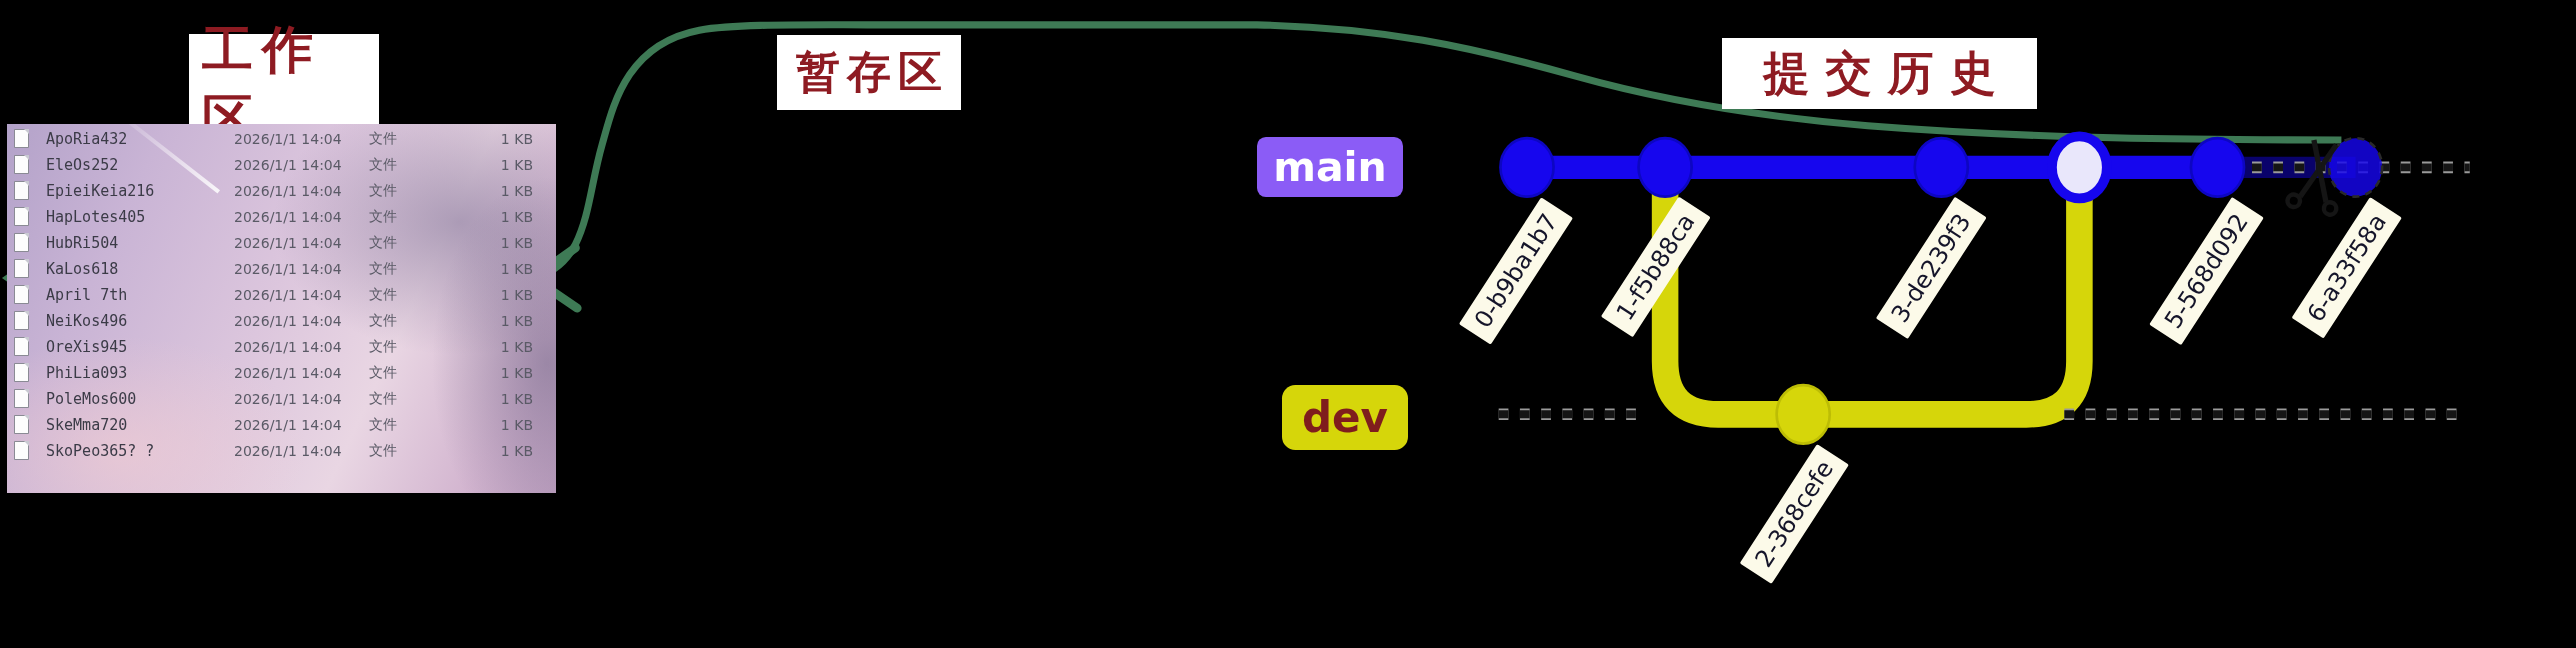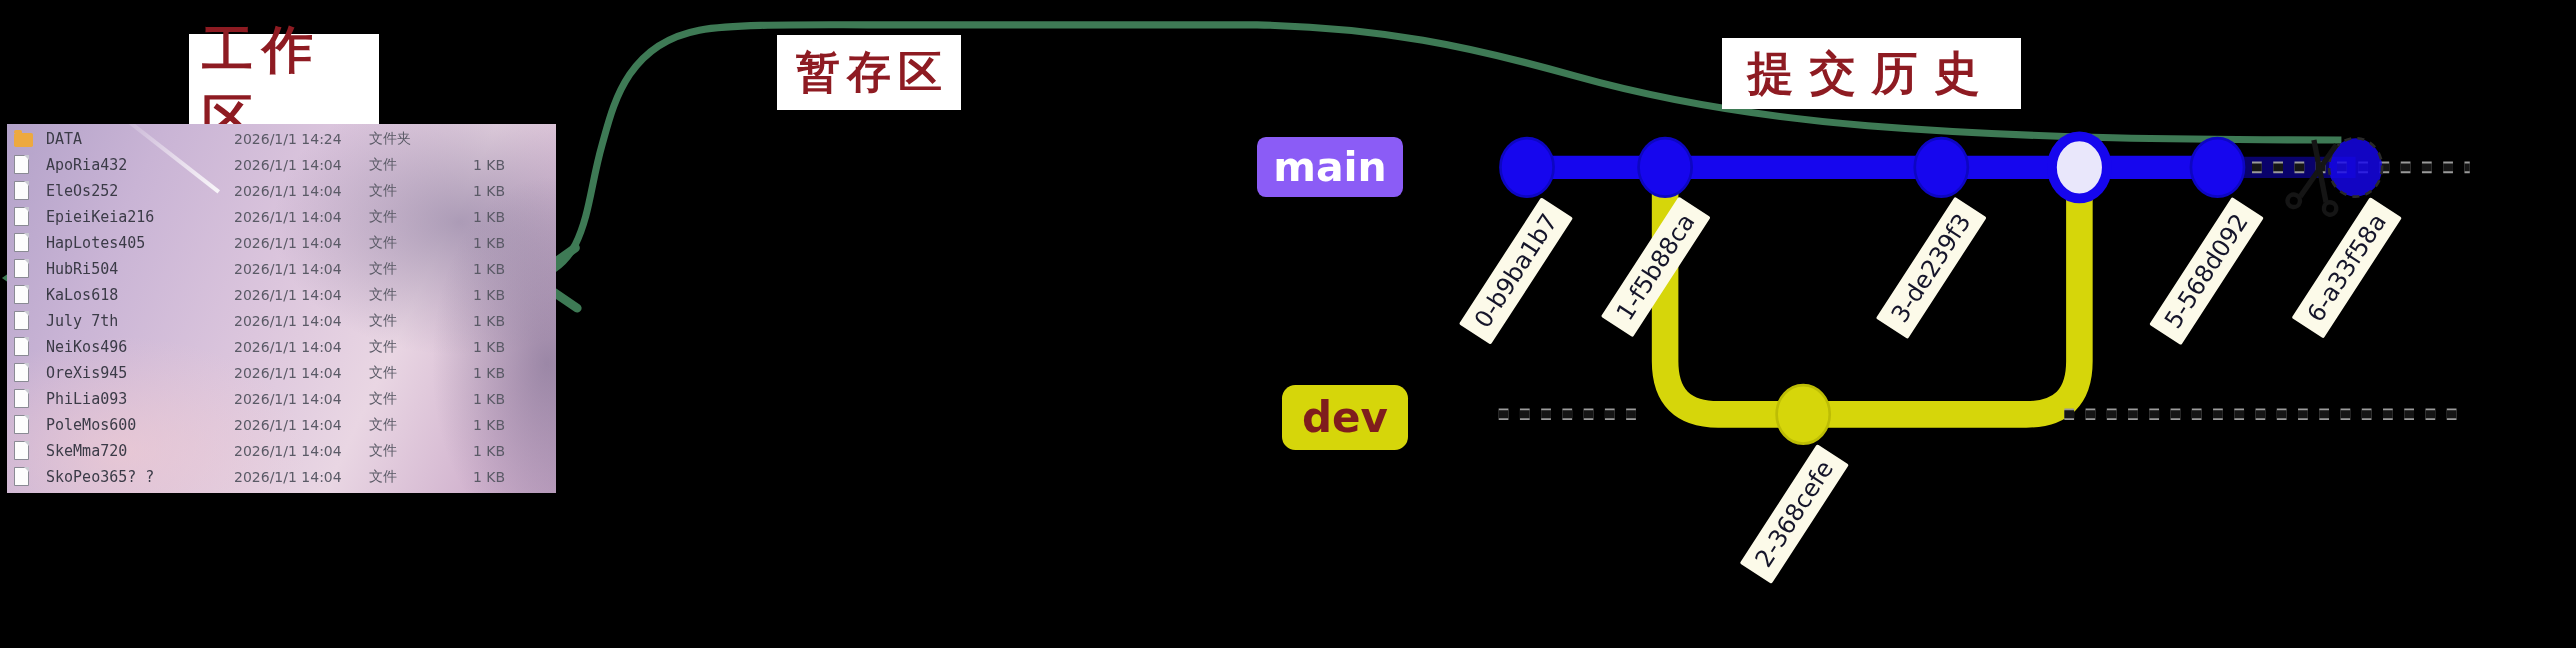--- a/index.html
+++ b/index.html
@@ -5,21 +5,21 @@
   html,body{margin:0;padding:0;background:#000;}
   #canvas{position:relative;width:2576px;height:649px;background:#000;overflow:hidden;
           font-family:"DejaVu Sans",sans-serif;}
   svg{position:absolute;left:0;top:0;}
 
   
   .titlebox{position:absolute;background:#ffffff;display:flex;align-items:center;justify-content:center;
             font-family:"DejaVu Serif",serif;font-weight:bold;color:#8e1b22;}
   #t-work{left:189px;top:34px;width:177px;height:101px;font-size:51px;letter-spacing:8.9px;padding-left:13px;}
   #t-stage{left:777px;top:35px;width:177px;height:75px;font-size:44px;letter-spacing:7px;padding-left:7px;text-align:right;}
-  #t-hist{left:1722px;top:38px;width:299px;height:71px;font-size:46px;letter-spacing:16px;}
+  #t-hist{left:1722px;top:38px;width:299px;height:71px;font-size:46px;letter-spacing:16px;padding-left:16px;}
 
   
   .badge{position:absolute;display:flex;align-items:center;justify-content:center;font-weight:bold;}
   #b-main{left:1257px;top:137px;width:146px;height:60px;background:#8b5cf6;border-radius:8.9px;
           color:#fff;font-size:41px;}
   #b-dev{left:1282px;top:385px;width:126px;height:65px;background:#d6d60a;border-radius:13.3px;
          color:#7f1d1d;font-size:42px;}
 
   
   .hash{position:absolute;height:34px;line-height:34px;padding:1.8px 10.6px;background:#fcfae9;
@@ -36,21 +36,21 @@
   #panel .glow3{position:absolute;left:425px;top:53px;width:230px;height:372px;border-radius:50%;
         background:radial-gradient(closest-side,rgba(104,94,128,.5),rgba(104,94,128,0));}
   #panel .star{position:absolute;left:93px;top:25px;width:133px;height:3.5px;
         background:linear-gradient(90deg,rgba(255,255,255,0),rgba(255,255,255,.85));
         transform:rotate(38deg);}
   #filelist{position:absolute;left:0;top:1.8px;width:100%;}
   .frow{display:grid;grid-template-columns:32px 188px 135px 104px 1fr;align-items:center;
         height:26px;padding-left:7px;padding-right:23px;cursor:default;}
   .fname{font-family:"DejaVu Sans Mono",monospace;font-size:15px;color:#3b3b47;white-space:nowrap;}
   .fdate,.ftype,.fsize{font-size:14px;color:#5a5a66;white-space:nowrap;}
-  .fsize{text-align:left;}
+  .fsize{text-align:right;}
   .fico{width:17.7px;height:14px;position:relative;display:inline-block;}
   .fico.file{width:13.3px;height:17px;background:#fdfdfd;border:0.9px solid #8a8a94;border-radius:0.9px;}
   .fico.file:after{content:"";position:absolute;right:-0.9px;top:-0.9px;border-style:solid;
         border-width:0 5.3px 5.3px 0;border-color:transparent #c9c9d2 transparent transparent;}
   .fico.folder{width:18.6px;height:13.3px;background:#eda93f;border-radius:1.8px;margin-top:2.7px;}
   .fico.folder:before{content:"";position:absolute;left:0;top:-3.5px;width:8px;height:3.5px;
         background:#eda93f;border-radius:1.8px 1.8px 0 0;}
 </style>
 </head>
 <body>
@@ -116,27 +116,20 @@
   <div class="hash" style="right:206px;top:197px;">6-a33f58a</div>
 
   <div id="panel">
     <div class="glow1"></div>
     <div class="glow2"></div>
     <div class="glow3"></div>
     <div class="star"></div>
     <div id="filelist">
 
       <div class="frow">
-        <span class="fico folder"></span>
-        <span class="fname">DATA</span>
-        <span class="fdate">2026/1/1 14:24</span>
-        <span class="ftype">文件夹</span>
-        <span class="fsize"></span>
-      </div>
-      <div class="frow">
         <span class="fico file"></span>
         <span class="fname">ApoRia432</span>
         <span class="fdate">2026/1/1 14:04</span>
         <span class="ftype">文件</span>
         <span class="fsize">1 KB</span>
       </div>
       <div class="frow">
         <span class="fico file"></span>
         <span class="fname">EleOs252</span>
         <span class="fdate">2026/1/1 14:04</span>
@@ -166,21 +159,21 @@
       </div>
       <div class="frow">
         <span class="fico file"></span>
         <span class="fname">KaLos618</span>
         <span class="fdate">2026/1/1 14:04</span>
         <span class="ftype">文件</span>
         <span class="fsize">1 KB</span>
       </div>
       <div class="frow">
         <span class="fico file"></span>
-        <span class="fname">July 7th</span>
+        <span class="fname">April 7th</span>
         <span class="fdate">2026/1/1 14:04</span>
         <span class="ftype">文件</span>
         <span class="fsize">1 KB</span>
       </div>
       <div class="frow">
         <span class="fico file"></span>
         <span class="fname">NeiKos496</span>
         <span class="fdate">2026/1/1 14:04</span>
         <span class="ftype">文件</span>
         <span class="fsize">1 KB</span>

